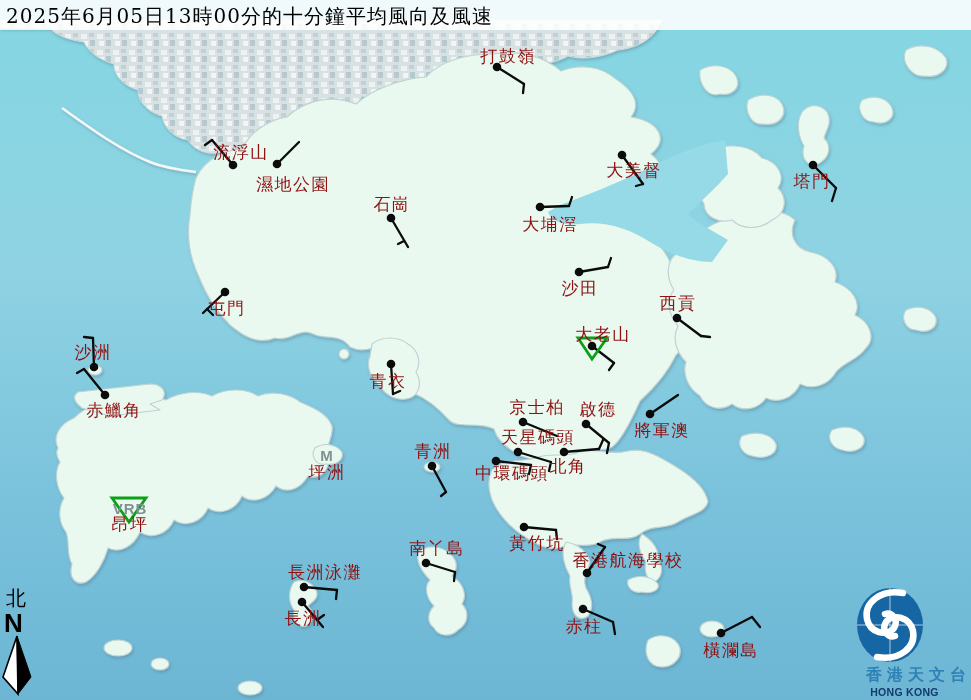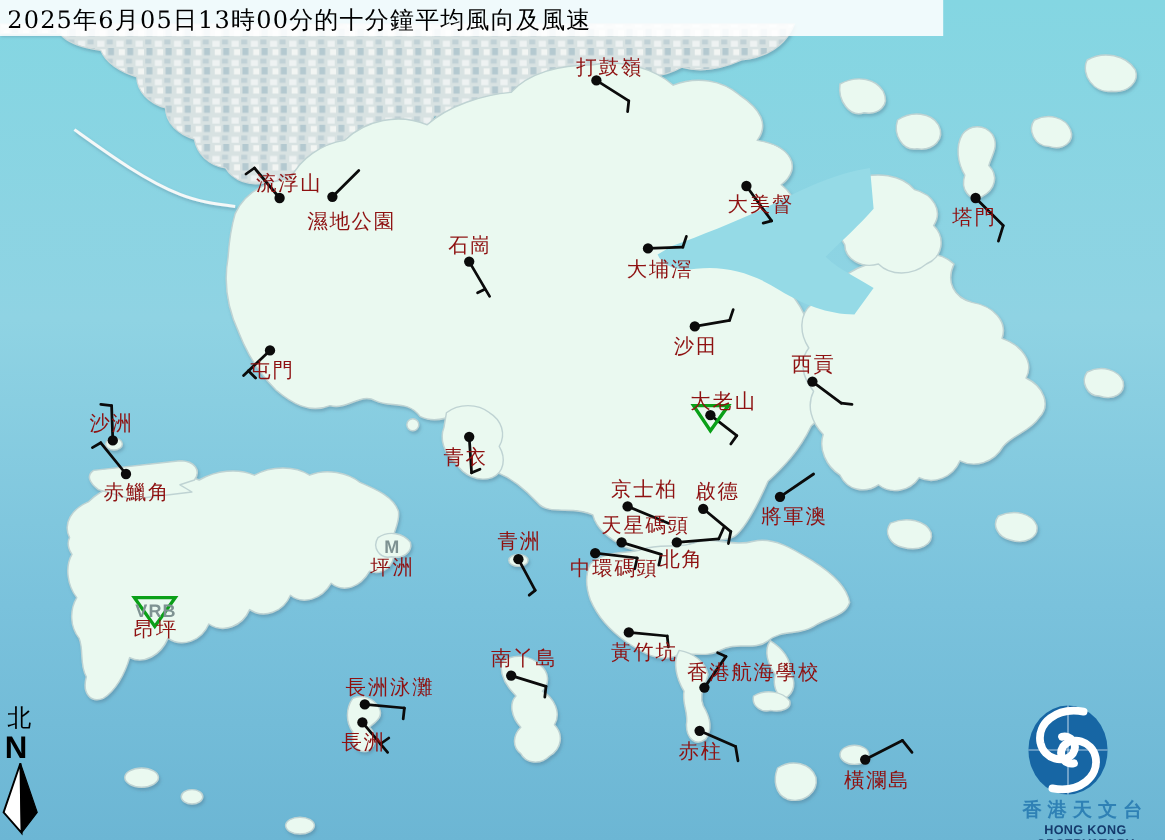--- a/index.html
+++ b/index.html
@@ -1,33 +1,33 @@
 <!DOCTYPE html>
 <html><head>
 <meta charset="utf-8">
 <style>
   html,body{margin:0;padding:0;background:#666;}
   .screen{position:relative;width:971px;height:700px;overflow:hidden;
           font-family:"DejaVu Serif",serif;}
   .screen svg{display:block;}
   #basemap{position:absolute;left:0;top:0;}
-  .titlebar{position:absolute;left:0;top:0;width:786px;height:30px;
+  .titlebar{position:absolute;left:0;top:0;width:971px;height:30px;
             background:rgba(255,255,255,0.88);
             font:20px "DejaVu Serif",serif;color:#000;
             padding:3px 0 0 6px;box-sizing:border-box;letter-spacing:1px;}
   .slabel{font:17px "DejaVu Serif",serif;fill:#8e1111;letter-spacing:1.5px;}
   .special{font:bold 15px "Liberation Sans",sans-serif;fill:#7e9292;letter-spacing:1px;}
   .barb{fill:none;stroke:#0b0b0b;stroke-width:2.3;stroke-linecap:round;}
   .dot{fill:#0b0b0b;}
   .gust{fill:none;stroke:#0aa018;stroke-width:2.8;stroke-linejoin:miter;}
   .north{position:absolute;left:0;top:584px;width:44px;height:116px;}
   .north .cn{font:20px "DejaVu Serif",serif;fill:#000;}
   .north .n{font:bold 26px "Liberation Sans",sans-serif;fill:#000;}
   .logo{position:absolute;left:838px;top:586px;width:133px;height:112px;text-align:center;}
-  .logo .cn{font:bold 16px "DejaVu Serif",serif;color:#2f81b5;letter-spacing:5px;margin-top:1px;}
+  .logo .cn{font:bold 16px "DejaVu Serif",serif;color:#2f81b5;letter-spacing:5px;margin-top:1px;text-align:right;}
   .logo .en{font:bold 10.5px "Liberation Sans",sans-serif;color:#14396b;letter-spacing:0.3px;}
 </style>
 </head>
 <body>
 
 <div class="screen">
 
   <svg id="basemap" width="971" height="700" viewBox="0 0 971 700">
     <defs>
       <linearGradient id="sea" x1="0" y1="0" x2="0" y2="1">

